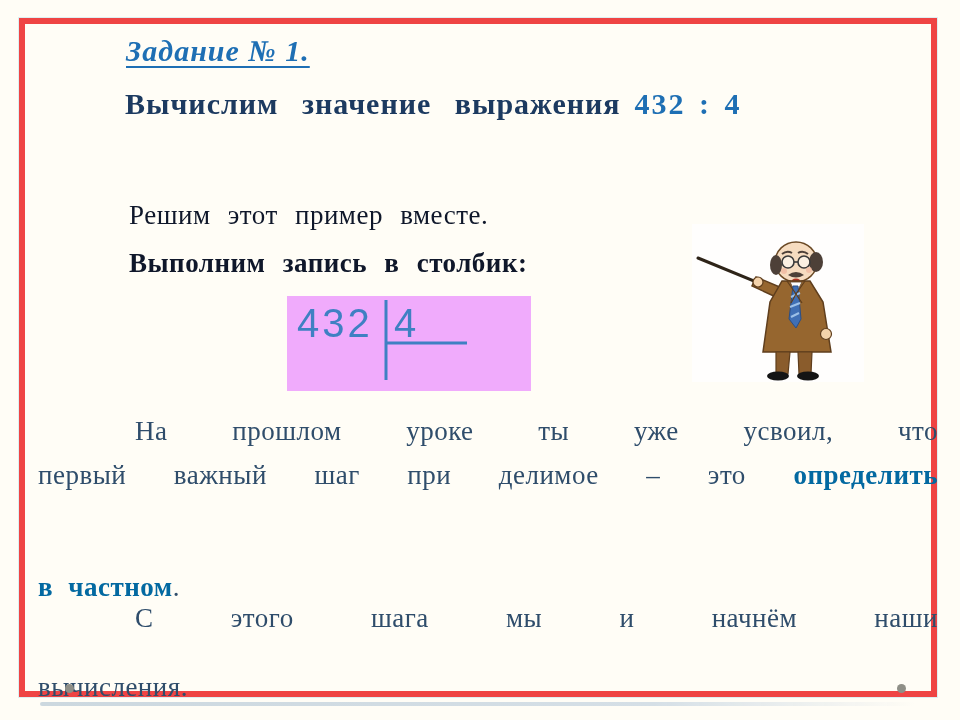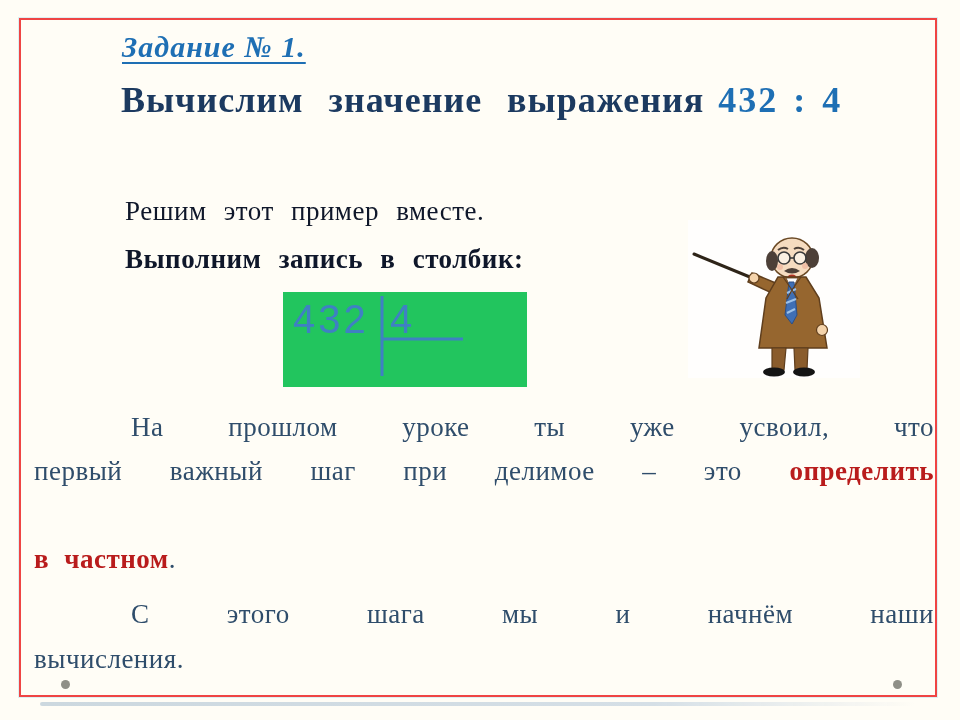--- a/index.html
+++ b/index.html
@@ -11,21 +11,21 @@
     font-family: "Liberation Serif", serif;
     overflow: hidden;
     position: relative;
   }
   .slide {
     position: absolute;
     left: 19px;
     top: 18px;
     width: 918px;
     height: 679px;
-    border: 2px solid #ef4444;
+    border: 6px solid #ef4444;
     outline: 1px solid #ddeff2;
     background: #fffdf6;
     box-sizing: border-box;
   }
   .slide-inner { position: absolute; left: 0; top: 0; width: 914px; height: 675px; }
   .bottom-shadow {
     position: absolute;
     left: 40px;
     top: 702px;
     width: 878px;
@@ -40,63 +40,63 @@
     font-size: 30px; font-weight: bold; font-style: italic;
     color: #1e6fb4;
     text-decoration: underline;
     text-decoration-thickness: 2px;
     text-underline-offset: 5px;
     letter-spacing: 1px;
     line-height: 38px;
   }
   .heading {
     left: 100px; top: 62px;
-    font-size: 36px; font-weight: bold;
+    font-size: 30px; font-weight: bold;
     color: #1c3a60;
     word-spacing: 15px;
     letter-spacing: 1px;
     line-height: 36px;
   }
   .heading .expr { color: #1e6fb4; margin-left: 14px; letter-spacing: 2px; word-spacing: 4px; }
   .intro {
     font-size: 27px;
     color: #0f172a;
     word-spacing: 10px;
     letter-spacing: 0.5px;
     line-height: 32px;
   }
   .intro-1 { left: 104px; top: 175px; }
   .intro-2 { left: 104px; top: 223px; font-weight: bold; }
   .division-figure {
     position: absolute;
     left: 262px; top: 272px;
     width: 244px; height: 95px;
-    background: #22c55e;
+    background: #f0abfc;
   }
   .teacher {
     position: absolute;
     left: 667px; top: 200px;
     width: 172px; height: 158px;
     background: #fffefd;
   }
   .jline {
     position: absolute;
     left: 13px;
     width: 900px;
     font-size: 27px;
     color: #2f4d6b;
     letter-spacing: 0.5px;
     line-height: 32px;
     text-align: justify;
     text-align-last: justify;
     box-sizing: border-box;
   }
   .indent { padding-left: 97px; }
-  .leftline { text-align: left; text-align-last: left; }
-  .red { color: #b91c1c; font-weight: bold; }
+  .leftline { text-align: left; text-align-last: left; margin-top: 24px; }
+  .red { color: #0369a1; font-weight: bold; }
   .p3l1 { top: 391px; }
   .p3l2 { top: 435px; }
   .p3l3 { top: 479px; }
   .p3l4 { top: 523px; word-spacing: 8px; }
   .p4l1 { top: 578px; }
   .p4l2 { top: 623px; }
   .dot {
     position: absolute;
     width: 9px; height: 9px;
     border-radius: 50%;

